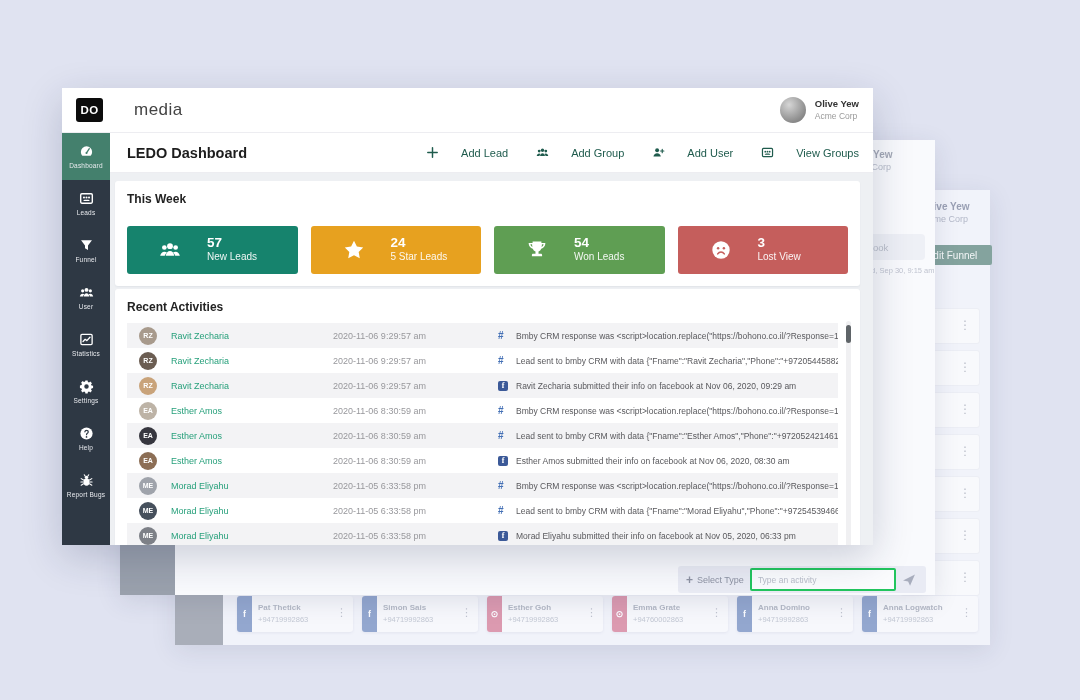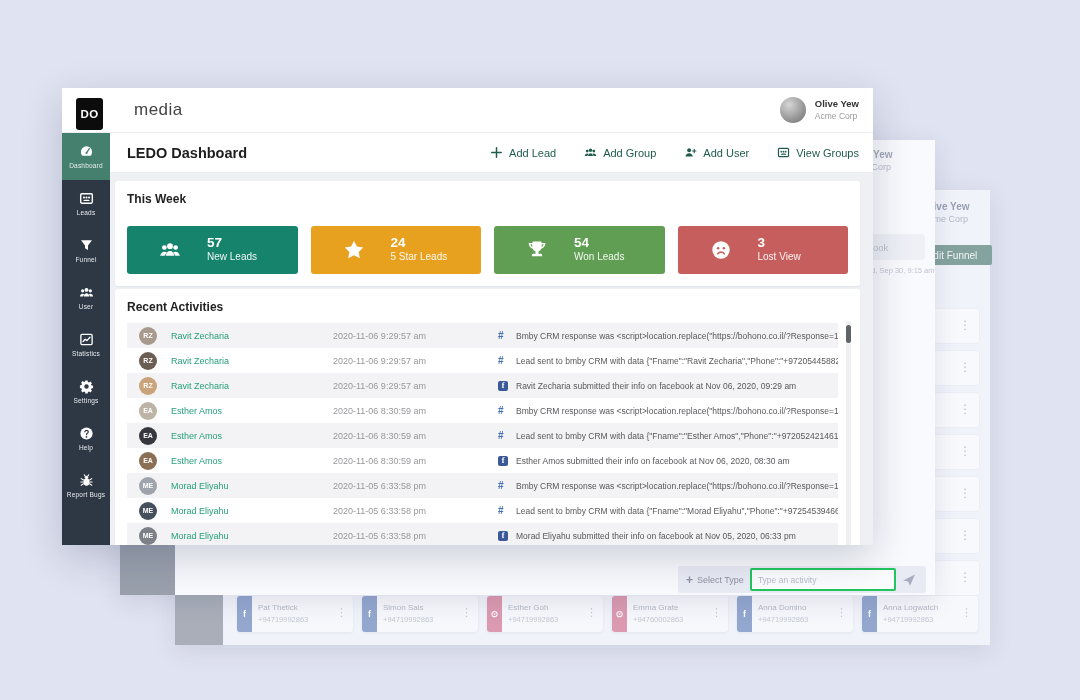--- a/index.html
+++ b/index.html
@@ -23,21 +23,21 @@
         font-size:10px;border:none;border-radius:2px;display:flex;align-items:center;justify-content:center;}
   .menu-card{left:725px;width:78px;height:34px;background:#f8f9fc;border:1px solid #eceef5;border-radius:3px;}
   .menu-card .dots{position:absolute;right:8px;top:8px;color:#b9bdc9;font-size:12px;line-height:16px;}
   .lead-card{top:406px;width:116px;height:36px;background:#f7f8fc;border-radius:3px;
         box-shadow:0 1px 3px rgba(60,70,110,.08);}
   .lead-tab{position:absolute;left:0;top:0;width:15px;height:36px;border-radius:3px 0 0 3px;
         color:#fbfcff;font-size:9px;display:flex;align-items:center;justify-content:center;font-weight:bold;}
   .lead-tab.facebook{background:#93a7cf;}
   .lead-tab.instagram{background:#dc9ab0;}
   .lead-body{position:absolute;left:21px;top:6px;line-height:12px;}
-  .lead-name{font-size:8px;font-weight:normal;color:#b4b9c6;white-space:nowrap;}
+  .lead-name{font-size:8px;font-weight:bold;color:#b4b9c6;white-space:nowrap;}
   .lead-phone{font-size:7.5px;color:#c3c8d4;}
   .lead-card .dots{position:absolute;right:6px;top:10px;color:#c0c3cf;font-size:11px;}
   
   .win2{left:120px;top:140px;width:815px;height:455px;background:#f9fafd;
         box-shadow:0 6px 24px rgba(40,50,90,.12);}
   .win2-sidebar{left:0;top:0;width:55px;height:100%;background:#9aa1ad;}
   .w2-user{left:726px;top:8px;line-height:13px;}
   .w2-user .nm{font-size:10px;color:#a3a8b6;font-weight:bold;}
   .w2-user .co{font-size:9px;color:#b7bcc9;}
   .w2-chip{left:693px;top:94px;width:112px;height:26px;background:#eef0f6;border-radius:4px;
@@ -48,21 +48,21 @@
   .select-type{display:flex;align-items:center;gap:4px;color:#8e93a3;font-size:9px;background:none;border:none;padding:0;}
   .select-type .pl{font-size:12px;font-weight:bold;}
   .activity-input{flex:1;height:19px;border:2px solid #22c55e;border-radius:2px;background:#fbfcfe;
         font-size:8.5px;color:#6b7080;padding:0 6px;font-family:"Liberation Sans",sans-serif;}
   .activity-input::placeholder{color:#b9bec9;}
   .send-btn{background:none;border:none;color:#a8adbd;padding:0;width:16px;height:16px;}
   
   .main{left:62px;top:88px;width:811px;height:457px;background:#fff;overflow:hidden;
         box-shadow:0 12px 38px rgba(25,35,75,.20);}
   .topbar{left:0;top:0;width:100%;height:45px;background:#fff;border-bottom:1px solid #ededf1;box-sizing:border-box;}
-  .logo-box{left:14px;top:10px;width:27px;height:32px;background:#0c0c0c;border-radius:3px;
+  .logo-box{left:14px;top:10px;width:27px;height:24px;background:#0c0c0c;border-radius:3px;
         color:#fff;font-weight:bold;font-size:11.5px;display:flex;align-items:center;justify-content:center;letter-spacing:.5px;}
   .brand{left:49px;top:12px;font-size:17px;color:#434343;letter-spacing:.5px;margin-left:23px;}
   .tr-user{right:14px;top:9px;display:flex;align-items:center;gap:9px;}
   .tr-avatar{width:26px;height:26px;border-radius:50%;
         background:radial-gradient(circle at 35% 30%,#d6d6d6,#8b8b8b 70%,#6f6f6f);}
   .tr-meta{line-height:12px;}
   .tr-name{font-size:9.5px;font-weight:bold;color:#333;}
   .tr-co{font-size:8.5px;color:#9a9a9a;}
   
   .side{left:0;top:45px;width:48px;height:412px;background:#2e3844;}
@@ -70,21 +70,21 @@
         gap:3px;color:#fff;cursor:pointer;box-sizing:border-box;}
   .side-item.active{background:#44806d;}
   .side-item .ic{width:15px;height:15px;}
   .side-label{font-size:6.5px;color:#e8eaee;letter-spacing:.2px;}
   
   .content{left:48px;top:45px;width:763px;height:412px;background:#eef0f3;}
   .titlebar{left:0;top:0;width:100%;height:40px;background:#fff;border-bottom:1px solid #ededf1;
         display:flex;align-items:center;box-sizing:border-box;padding:0 14px 0 17px;}
   .page-title{font-size:14.5px;font-weight:bold;color:#1d1d1d;}
   .actions{margin-left:auto;display:flex;align-items:center;gap:28px;}
-  .action-btn{display:flex;align-items:center;gap:6px;color:#1f5b4d;font-size:11px;background:none;border:none;padding:0;cursor:pointer;font-family:"Liberation Sans",sans-serif;}
+  .action-btn{display:flex;align-items:center;gap:22px;color:#1f5b4d;font-size:11px;background:none;border:none;padding:0;cursor:pointer;font-family:"Liberation Sans",sans-serif;}
   .action-btn .ic{width:13px;height:13px;}
   .card{background:#fff;border-radius:3px;box-shadow:0 1px 2px rgba(20,30,60,.06);}
   .card1{left:5px;top:48px;width:745px;padding:11px 12px 12px 12px;box-sizing:border-box;}
   .sec-title{font-size:12px;font-weight:bold;color:#232323;}
   .stat-row{display:flex;gap:13px;margin-top:20px;}
   .stat{flex:1;height:48px;border-radius:3px;display:flex;align-items:center;color:#fff;cursor:pointer;}
   .stat .ic{width:22px;height:22px;margin-left:32px;}
   .stat-meta{margin-left:26px;line-height:14px;}
   .stat-num{font-size:13.5px;font-weight:bold;}
   .stat-label{font-size:10px;opacity:.93;}

